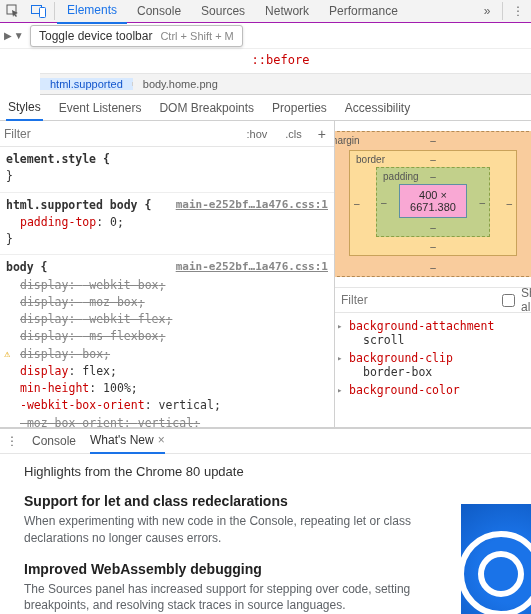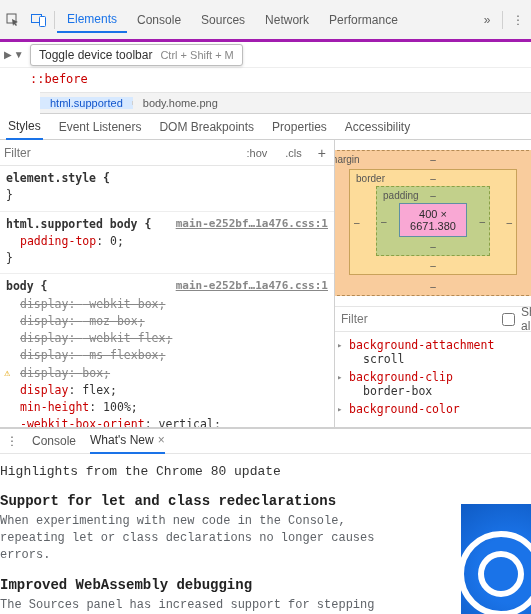--- a/index.html
+++ b/index.html
@@ -1,33 +1,33 @@
 <!DOCTYPE html>
 <html><head>
 <meta charset="utf-8">
 <style>
 * { box-sizing: border-box; margin: 0; padding: 0; }
 body { font-family: "Segoe UI", Arial, sans-serif; font-size: 12px; color: #333; background: #fff; width: 531px; height: 614px; overflow: hidden; display: flex; flex-direction: column; }
-.toolbar { display: flex; align-items: center; height: 42px; border-bottom: 3px solid #a21caf; background: #f3f3f3; }
+.toolbar { display: flex; align-items: center; height: 23px; border-bottom: 1px solid #a21caf; background: #f3f3f3; }
 .toolbar .ticon { width: 26px; height: 26px; display: flex; align-items: center; justify-content: center; color: #5a5a5a; cursor: pointer; }
 .toolbar .ticon.active { color: #1a73e8; }
 .toolbar .tabs { display: flex; align-items: stretch; height: 26px; }
 .toolbar .tab { padding: 0 10px; display: flex; align-items: center; color: #5a5a5a; cursor: pointer; font-size: 12px; }
 .toolbar .tab.active { color: #1a73e8; border-bottom: 2px solid #1a73e8; }
 .toolbar .spacer { flex: 1; }
 .toolbar .chev, .toolbar .menu { width: 26px; display: flex; align-items: center; justify-content: center; color: #666; cursor: pointer; }
 .vsep { width: 1px; height: 18px; background: #d0d0d0; margin: 0 2px; }
 
 .tooltip-row { position: relative; height: 26px; border-bottom: 1px solid #eee; display:flex; align-items:center; padding-left:4px; }
 .tri { color:#6e6e6e; font-size:10px; margin-right:2px; }
 .tooltip { position: absolute; left: 30px; top: 2px; background: #fff; border: 1px solid #bdbdbd; border-radius: 3px; padding: 3px 8px; font-size: 12px; box-shadow: 0 1px 3px rgba(0,0,0,0.15); display:flex; gap:8px; align-items:center; }
 .tooltip .sc { color:#888; font-size:11px; }
 .dimline { color:#888; font-family: Menlo, Consolas, monospace; font-size:11px; padding-left:40px; }
 
-.domline { padding: 4px 0 6px 30px; font-family: Menlo, Consolas, monospace; font-size: 12px; }
+.domline { padding: 4px 0 6px 30px; font-family: Menlo, Consolas, monospace; font-size: 12px; text-align: center; }
 .domline .pseudo { color: #c80000; }
 
 .crumbs { display: flex; align-items: center; height: 22px; border-top: 1px solid #e5e5e5; border-bottom: 1px solid #d0d0d0; background: #f3f3f3; font-size: 11px; margin-left: 40px; }
 .crumb { padding: 0 10px; color: #5a5a5a; cursor: pointer; position: relative; }
 .crumb.sel { background: #d7e9ff; color: #1155cc; }
 .crumb + .crumb::before { content:""; position:absolute; left:-1px; top:4px; bottom:4px; width:1px; background:#d0d0d0; }
 
 .panel-tabs { display:flex; align-items:center; height:26px; border-bottom:1px solid #d0d0d0; padding: 0 6px; gap: 14px; color:#5a5a5a; font-size:12px; }
 .panel-tabs .ptab { cursor:pointer; padding: 0 2px; height:26px; display:flex; align-items:center; }
 .panel-tabs .ptab.active { color:#333; border-bottom: 2px solid #1a73e8; }
@@ -74,21 +74,21 @@
 .crow .tw { position:absolute; left:2px; top:4px; color:#888; font-size:9px; }
 .crow .p { color:#c80000; }
 .crow .v { display:block; padding-left: 14px; color:#333; }
 
 .drawer-tabs { display:flex; align-items:center; height:26px; border-top:1px solid #d0d0d0; border-bottom:1px solid #e5e5e5; padding: 0 6px; gap: 14px; font-size:12px; color:#5a5a5a; }
 .drawer-tabs .menu { color:#666; cursor:pointer; }
 .drawer-tabs .dtab { cursor:pointer; height:26px; display:flex; align-items:center; gap:4px; }
 .drawer-tabs .dtab.active { color:#333; border-bottom:2px solid #1a73e8; }
 .drawer-tabs .close { font-size:12px; color:#888; }
 
-.drawer-body { padding: 10px 0; overflow:auto; position:relative; flex-shrink:0; height: 160px; font-family: Liberation Mono, monospace; }
+.drawer-body { padding: 10px 24px; overflow:auto; position:relative; flex-shrink:0; height: 160px; }
 .hl { font-size:13px; color:#333; margin-bottom: 14px; }
 .sect h3 { font-size:14px; font-weight:600; color:#222; margin-bottom:4px; }
 .sect p { font-size:12px; color:#5f6368; line-height:1.4; margin-bottom: 14px; max-width: 390px; }
 .hero { position:absolute; right:0; bottom:0; width:70px; height:110px; background: radial-gradient(circle at 70% 60%, #1a73e8 0%, #1a73e8 40%, #0f5bc4 100%); overflow:hidden; }
 .hero svg { position:absolute; left:-20px; top:10px; }
 </style>
 </head>
 <body>
 
 <div class="toolbar">

